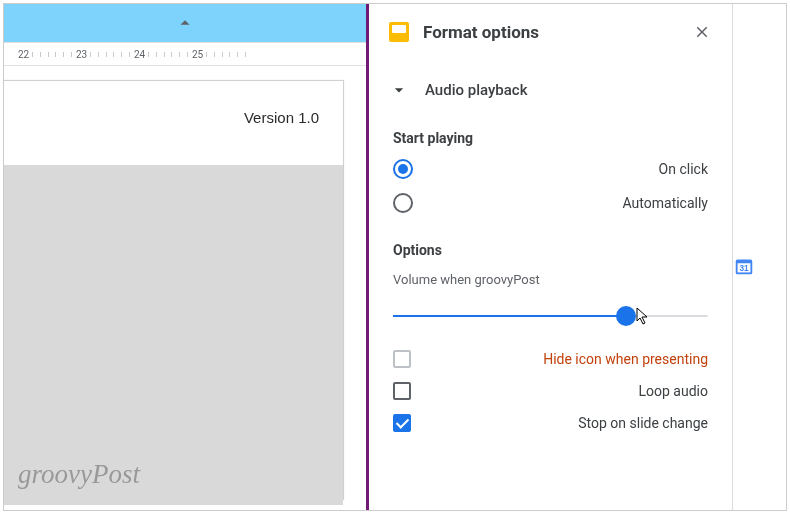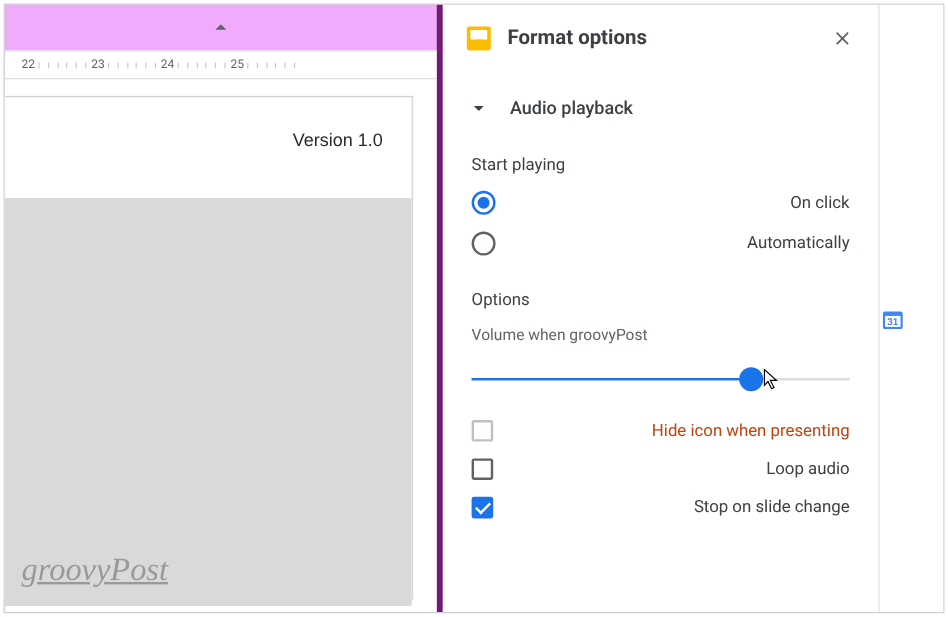--- a/index.html
+++ b/index.html
@@ -21,22 +21,22 @@
     }
     .main {
       display: flex;
       width: 100%;
       height: 100%;
     }
     
     .slide-area {
       width: 365px;
       position: relative;
-      border-right: 5px solid #701a75;
-      background: #f0abfc;
+      border-right: 3px solid #701a75;
+      background: #7dd3fc;
       overflow: hidden;
     }
     .collapse-caret {
       position: absolute;
       top: 8px;
       left: 50%;
       transform: translateX(-50%);
       cursor: pointer;
     }
     .collapse-caret svg { width: 22px; height: 22px; fill: #5f6368; }
@@ -95,21 +95,20 @@
     }
     .watermark {
       position: absolute;
       bottom: 20px;
       left: 14px;
       font-family: Georgia, 'Times New Roman', serif;
       font-style: italic;
       font-size: 27px;
       color: rgba(100,100,100,0.55);
       letter-spacing: 0px;
-      text-decoration: underline;
     }
     
     .panel {
       flex: 1;
       padding: 0;
       position: relative;
       background: #fff;
     }
     .panel-header {
       display: flex;
@@ -151,21 +150,21 @@
     .chev { width:20px; height:20px; }
     .chev svg { width:20px; height:20px; fill:#3c4043; }
     .section-title {
       font-size: 15px;
       font-weight: 500;
       color: #3c4043;
     }
     .subheading {
       padding: 22px 24px 6px 24px;
       font-size: 14px;
-      font-weight: 400;
+      font-weight: 700;
       color: #3c4043;
     }
     .radio-row, .check-row {
       display: flex;
       align-items: center;
       padding: 7px 24px;
       gap: 14px;
       cursor: pointer;
       justify-content: space-between;
     }

